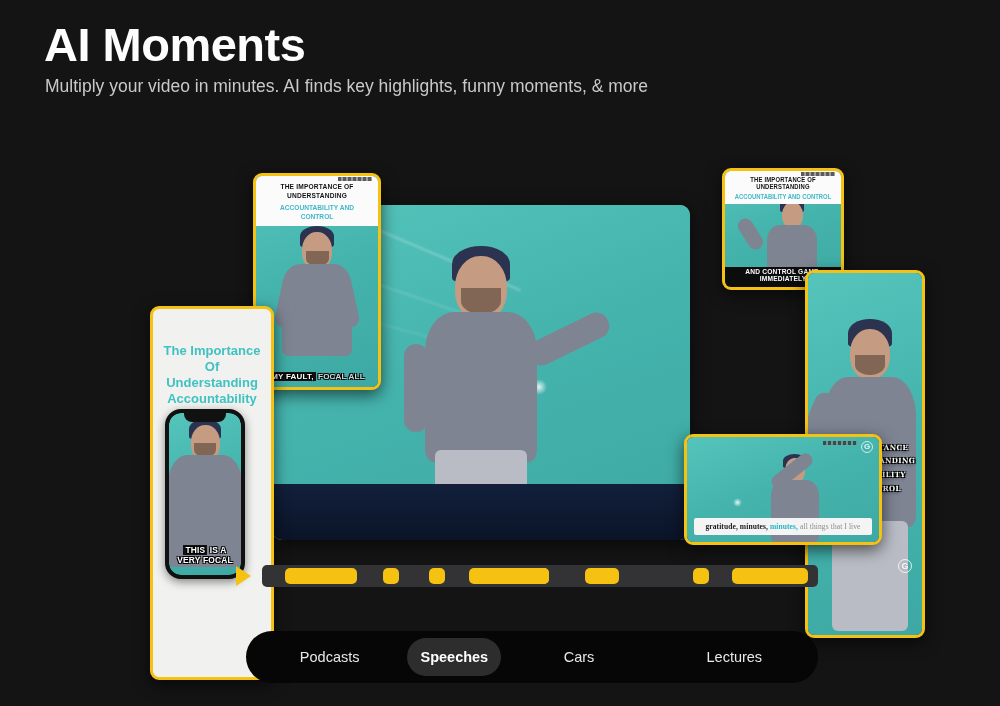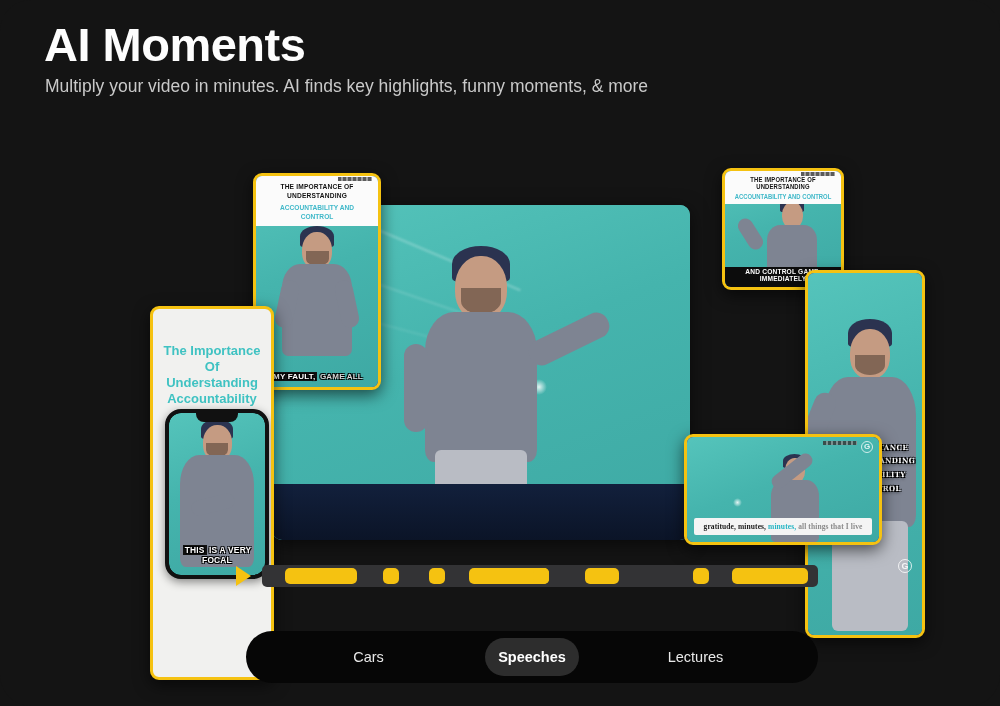--- a/index.html
+++ b/index.html
@@ -87,41 +87,41 @@
   .cap-bottom .dim { color: #d7d7d7; }
 
   
   .cap-strip {
     position: absolute; left: 7px; right: 7px; bottom: 7px;
     background: #f4f4f4; border-radius: 2px; padding: 4px 6px;
     font-size: 7.5px; font-weight: 700; color: #1a1a1a; text-align: center;
     font-family: "Liberation Serif", serif; letter-spacing: .1px;
   }
   .cap-strip .teal { color: #25b5c4; }
-  .cap-strip .grey { color: #8b8b8b; font-weight: 700; }
+  .cap-strip .grey { color: #8b8b8b; font-weight: 400; }
 
   
   .hand-cap {
     position: absolute; left: 6px; right: 6px; top: 46%;
     text-align: center; color: #fff; font-size: 10.5px; line-height: 1.32;
     font-family: "DejaVu Serif", serif; font-weight: 700;
     font-variant: small-caps; letter-spacing: .4px;
     text-shadow: -1.4px -1.4px 0 #000, 1.4px -1.4px 0 #000, -1.4px 1.4px 0 #000,
                  1.4px 1.4px 0 #000, 0 2px 3px rgba(0,0,0,.6);
   }
 
   
   .white-card { background: #f1f1ef; }
   .wc-title {
     position: absolute; left: 6px; right: 6px; top: 34px; text-align: center;
     color: #3fc2c2; font-weight: 700; font-size: 13px; line-height: 1.22;
     font-family: "Liberation Sans Narrow","Liberation Sans",sans-serif;
   }
   .phone {
-    position: absolute; left: 12px; top: 86px; width: 104px; height: 150px;
+    position: absolute; left: 12px; top: 86px; width: 80px; height: 150px;
     border: 4px solid #111; border-radius: 16px; background: #000; overflow: hidden;
     box-shadow: 0 3px 10px rgba(0,0,0,.45);
   }
   .notch {
     position: absolute; left: 50%; transform: translateX(-50%); top: 0;
     width: 42px; height: 9px; background: #111; border-radius: 0 0 8px 8px; z-index: 5;
   }
 
   
   .timeline { position: absolute; left: 0; top: 560px; width: 1000px; height: 34px; }
@@ -188,21 +188,21 @@
         <div class="p-arm" style="width:18px;height:48px;top:58px;left:16px;transform:rotate(12deg);"></div>
         <div class="p-arm" style="width:18px;height:48px;top:58px;right:16px;transform:rotate(-12deg);"></div>
       </div>
       <div class="cardhead">
         <div class="tinybar"></div>
         <div class="ch-l1">THE IMPORTANCE OF UNDERSTANDING</div>
         <div class="ch-l2">ACCOUNTABILITY AND CONTROL</div>
       </div>
       <div class="cap-bottom">
         <span class="hl">MY FAULT,</span>
-        <span class="dim">GAME ALL</span>
+        <span class="dim">FOCAL ALL</span>
       </div>
     </div>
 
     <div class="card white-card" style="left:150px; top:156px; width:124px; height:374px;">
       <div class="wc-title">The Importance Of Understanding Accountability And</div>
       <div class="phone" style="top:100px; height:170px;">
         <div class="notch"></div>
 
         <div style="position:absolute;inset:0;border-radius:12px;overflow:hidden;">
           <div class="teal-bg"></div>
@@ -280,18 +280,19 @@
         <div class="seg" style="left: 167px; width: 16px;"></div>
         <div class="seg" style="left: 207px; width: 80px;"></div>
         <div class="seg" style="left: 271px; width: 16px;"></div>
         <div class="seg" style="left: 323px; width: 34px;"></div>
         <div class="seg" style="left: 431px; width: 16px;"></div>
         <div class="seg" style="left: 470px; width: 76px;"></div>
       </div>
   </div>
 
   <div class="pillbar" id="pillbar">
+      <div class="pill">Podcasts</div>
+      <div class="pill active">Speeches</div>
       <div class="pill">Cars</div>
-      <div class="pill active">Speeches</div>
       <div class="pill">Lectures</div>
     </div>
 
 </div>
 
 </body></html>

